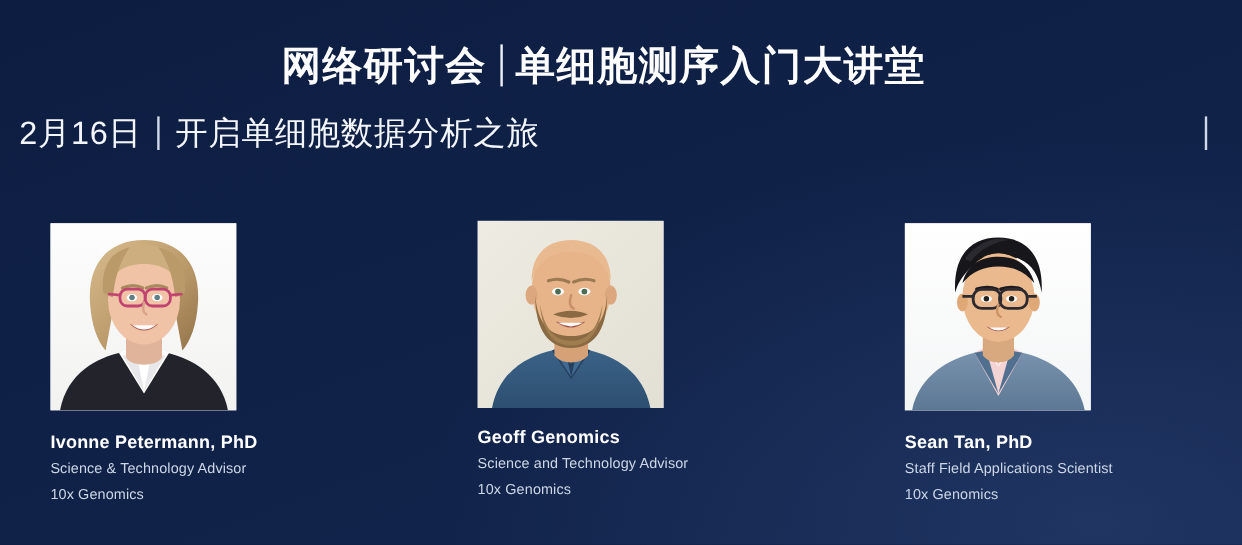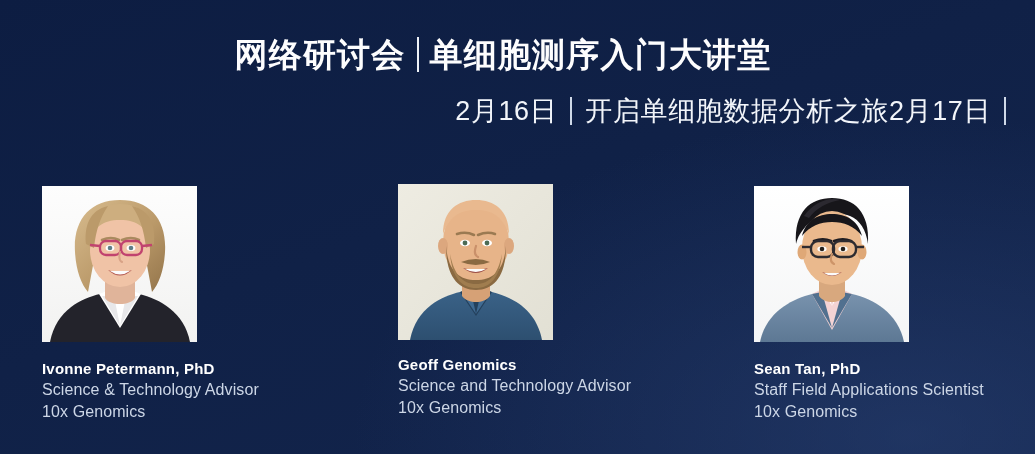--- a/index.html
+++ b/index.html
@@ -49,21 +49,21 @@
   }
 
   
   .sub-row {
     position: absolute;
     left: 16px;
     top: 90px;
     width: 1003px;
     height: 42px;
     display: flex;
-    justify-content: flex-end;
+    justify-content: space-between;
     align-items: center;
     white-space: nowrap;
   }
   .sub-item {
     display: flex;
     align-items: center;
     font-size: 27px;
     line-height: 38px;
     color: #f2f5fa;
     font-weight: 400;
@@ -118,21 +118,21 @@
   .speaker-3 .speaker-meta { padding-left: 9px; margin-top: 16px; }
 
   .sp-name {
     font-size: 15px;
     line-height: 21px;
     font-weight: 700;
     color: #ffffff;
     letter-spacing: 0.2px;
   }
   .sp-role, .sp-org {
-    font-size: 16px;
+    font-size: 12px;
     line-height: 22px;
     font-weight: 400;
     color: #ccd6e6;
     letter-spacing: 0.1px;
   }
 </style>
 </head>
 <body>
 
 <div id="banner">
@@ -143,21 +143,20 @@
 
   <div class="sub-row">
 
     <div class="sub-item">
       <span class="sub-date">2月16日</span>
       <span class="sub-sep"></span>
       <span class="sub-desc">开启单细胞数据分析之旅</span>
     </div>
 
     <div class="sub-item">
-      <span class="sub-date">2月17日</span>
       <span class="sub-sep"></span>
     </div>
 
   </div>
 
   <div class="speakers">
 
     <div class="speaker speaker-1">
       <div class="photo-wrap">
         <svg viewBox="0 0 155 156" xmlns="http://www.w3.org/2000/svg">

